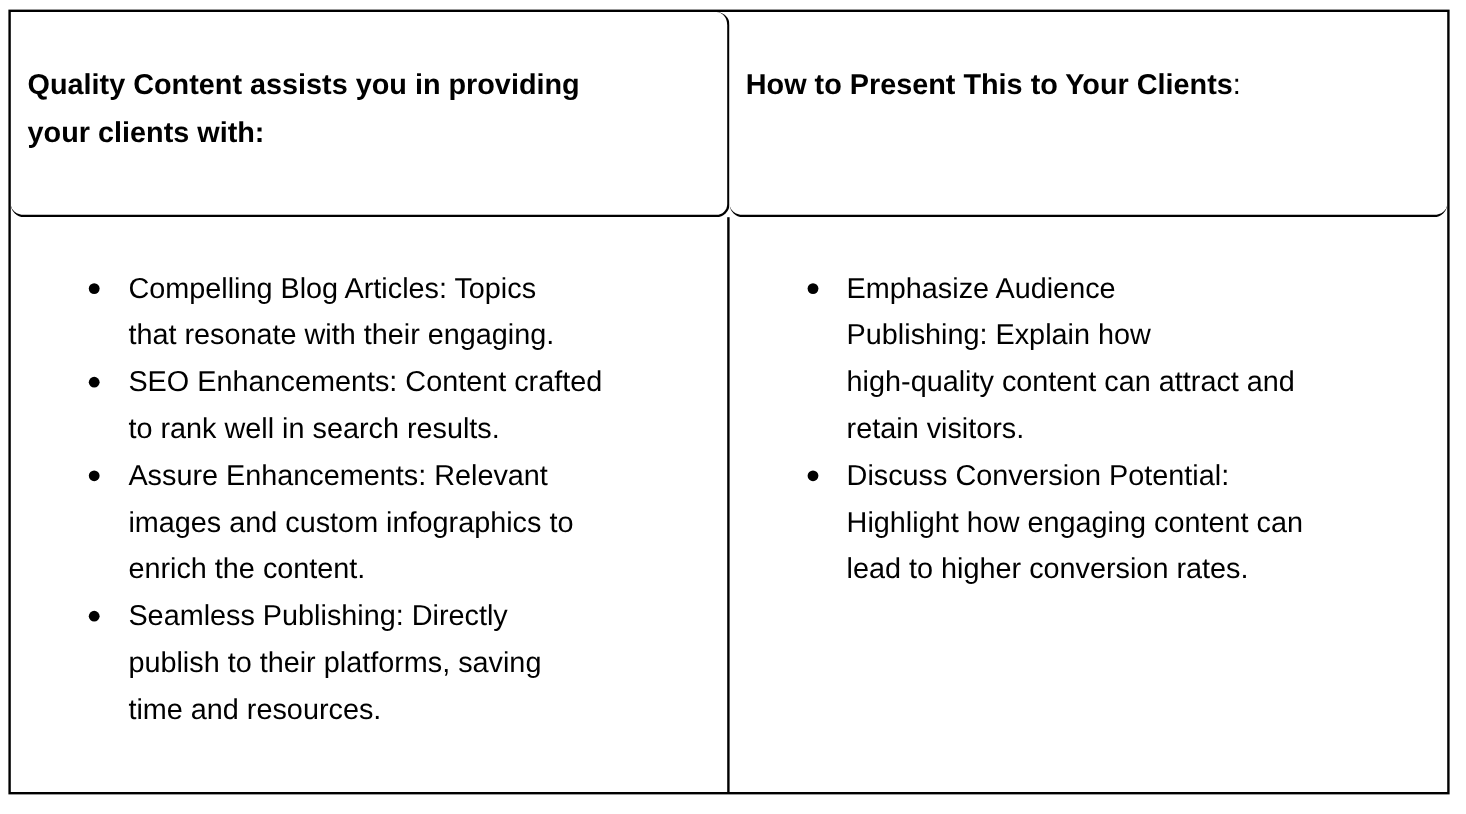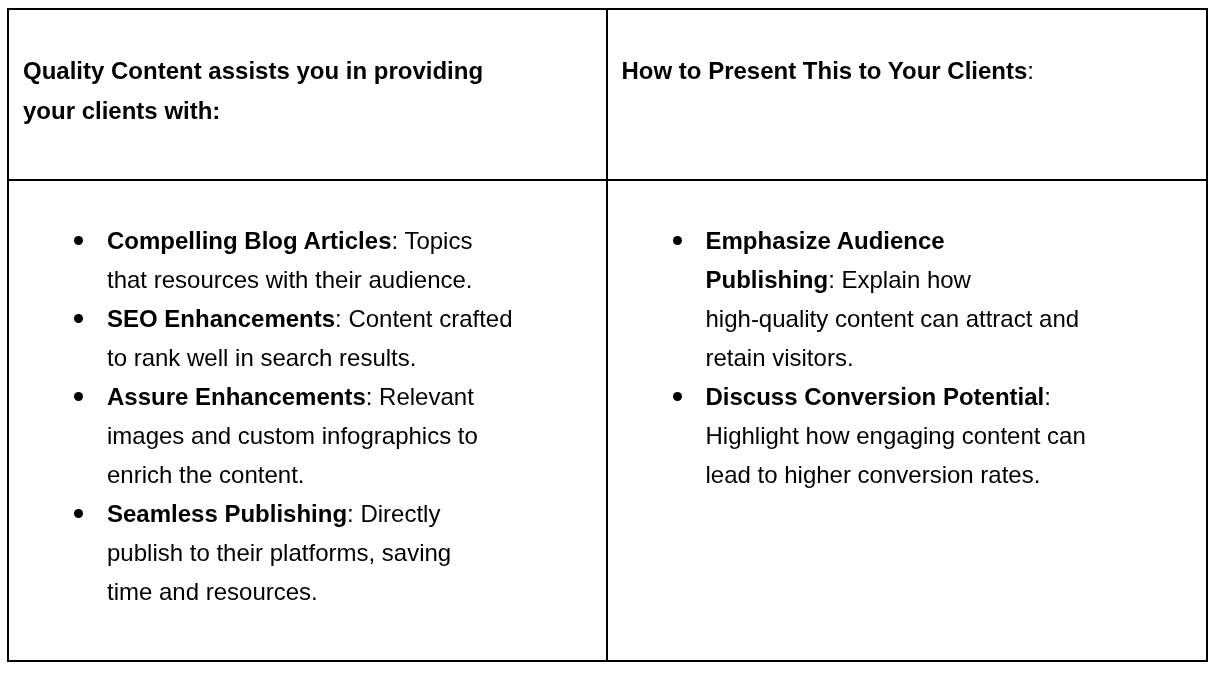--- a/index.html
+++ b/index.html
@@ -31,20 +31,21 @@
   .cell {
     box-sizing: border-box;
     overflow: hidden;
   }
   .col-left {
     border-right: 2px solid #000000;
   }
   .head-cell {
     border-bottom: 2px solid #000000;
     padding: 41px 12px 0 14px;
+    border-radius: 11px;
   }
   .head-text {
     margin: 0;
     font-size: 24px;
     line-height: 40px;
     font-weight: 700;
     white-space: pre-line;
   }
   .head-text .head-rest {
     font-weight: 400;
@@ -67,40 +68,40 @@
   ul.bullet-list li .bullet-dot {
     position: absolute;
     left: 65px;
     top: 15px;
     width: 9px;
     height: 9px;
     border-radius: 50%;
     background: #000000;
   }
   ul.bullet-list li b {
-    font-weight: 700;
+    font-weight: 400;
   }
 </style>
 </head>
 <body>
 
 <div class="doc-table">
 
   <div class="cell col-left head-cell">
     <p class="head-text"><b>Quality Content assists you in providing
 your clients with:</b><span class="head-rest"></span></p>
   </div>
 
   <div class="cell head-cell">
     <p class="head-text"><b>How to Present This to Your Clients</b><span class="head-rest">:</span></p>
   </div>
 
   <div class="cell col-left body-cell">
     <ul class="bullet-list"><li><span class="bullet-dot"></span><b>Compelling Blog Articles</b><span>: Topics
-that resources with their audience.</span></li><li><span class="bullet-dot"></span><b>SEO Enhancements</b><span>: Content crafted
+that resonate with their engaging.</span></li><li><span class="bullet-dot"></span><b>SEO Enhancements</b><span>: Content crafted
 to rank well in search results.</span></li><li><span class="bullet-dot"></span><b>Assure Enhancements</b><span>: Relevant
 images and custom infographics to
 enrich the content.</span></li><li><span class="bullet-dot"></span><b>Seamless Publishing</b><span>: Directly
 publish to their platforms, saving
 time and resources.</span></li></ul>
   </div>
 
   <div class="cell body-cell">
     <ul class="bullet-list"><li><span class="bullet-dot"></span><b>Emphasize Audience
 Publishing</b><span>: Explain how

